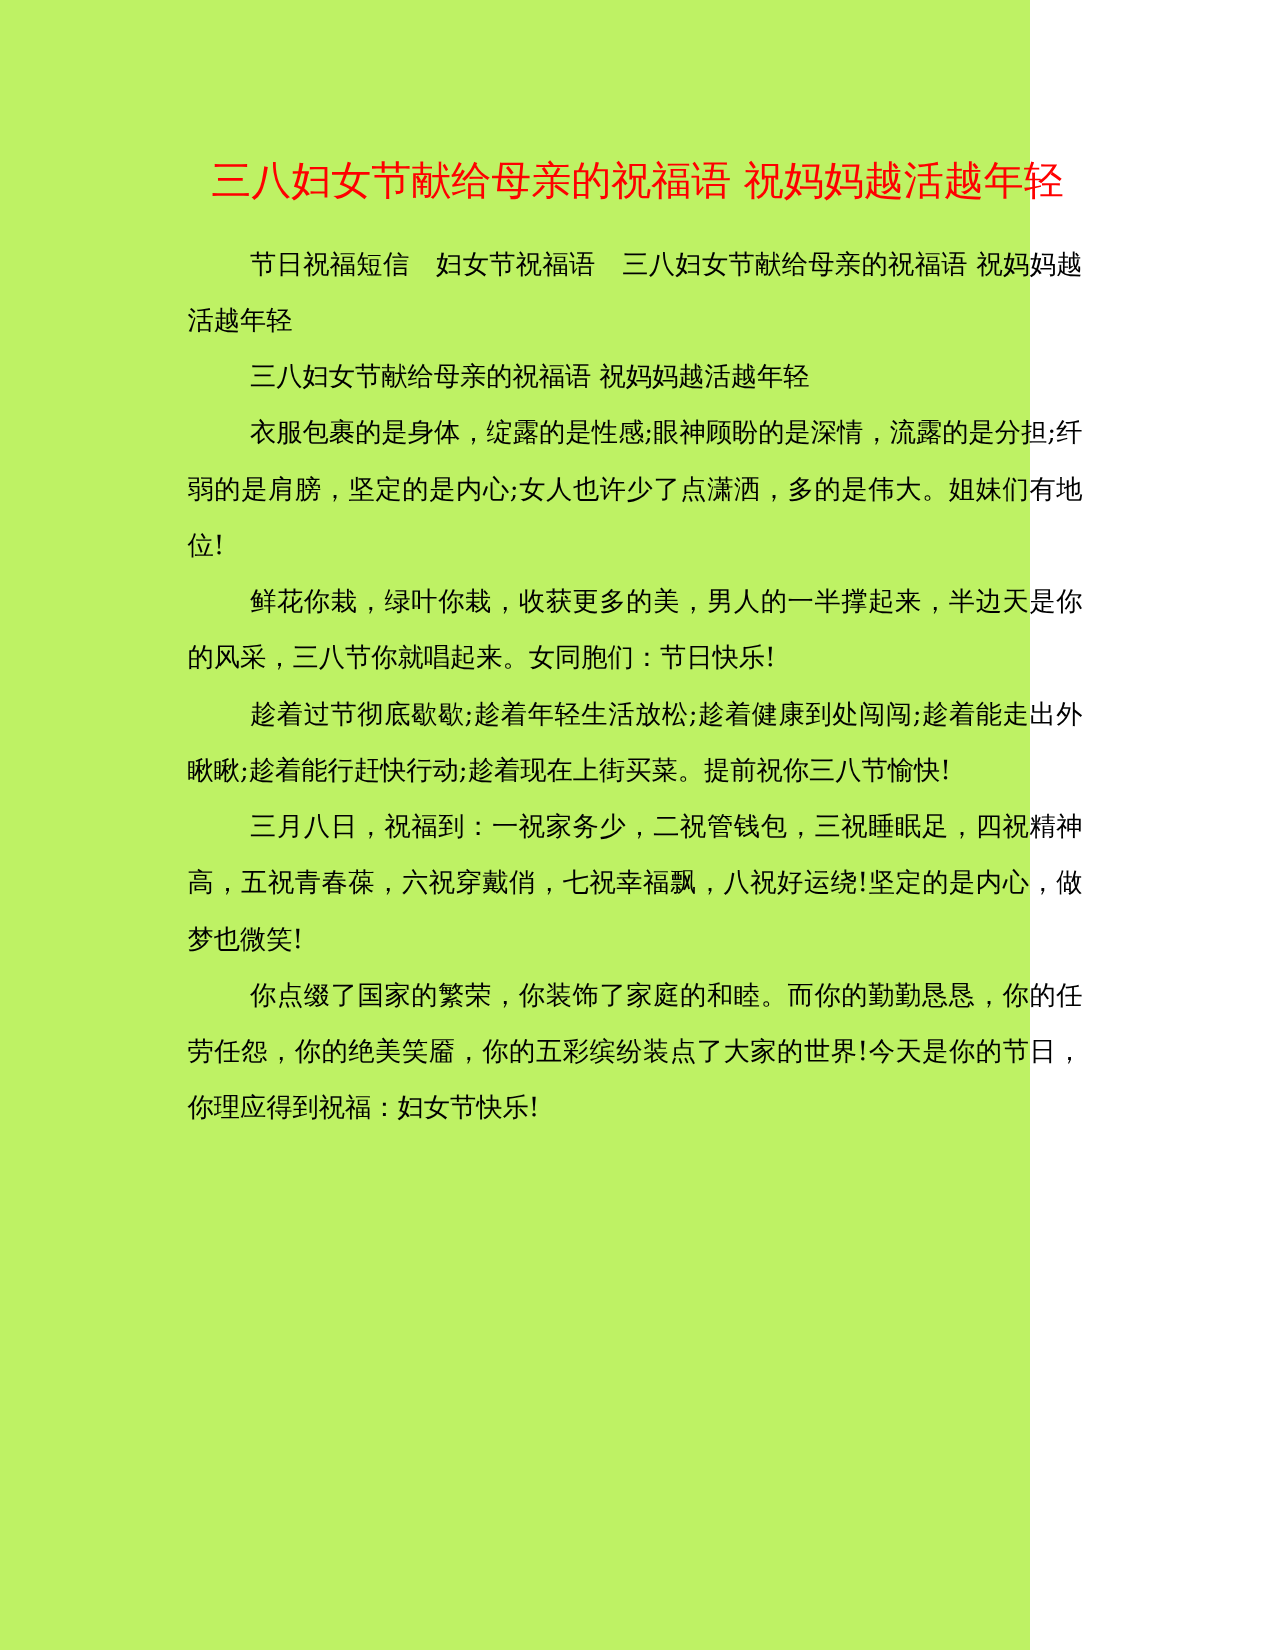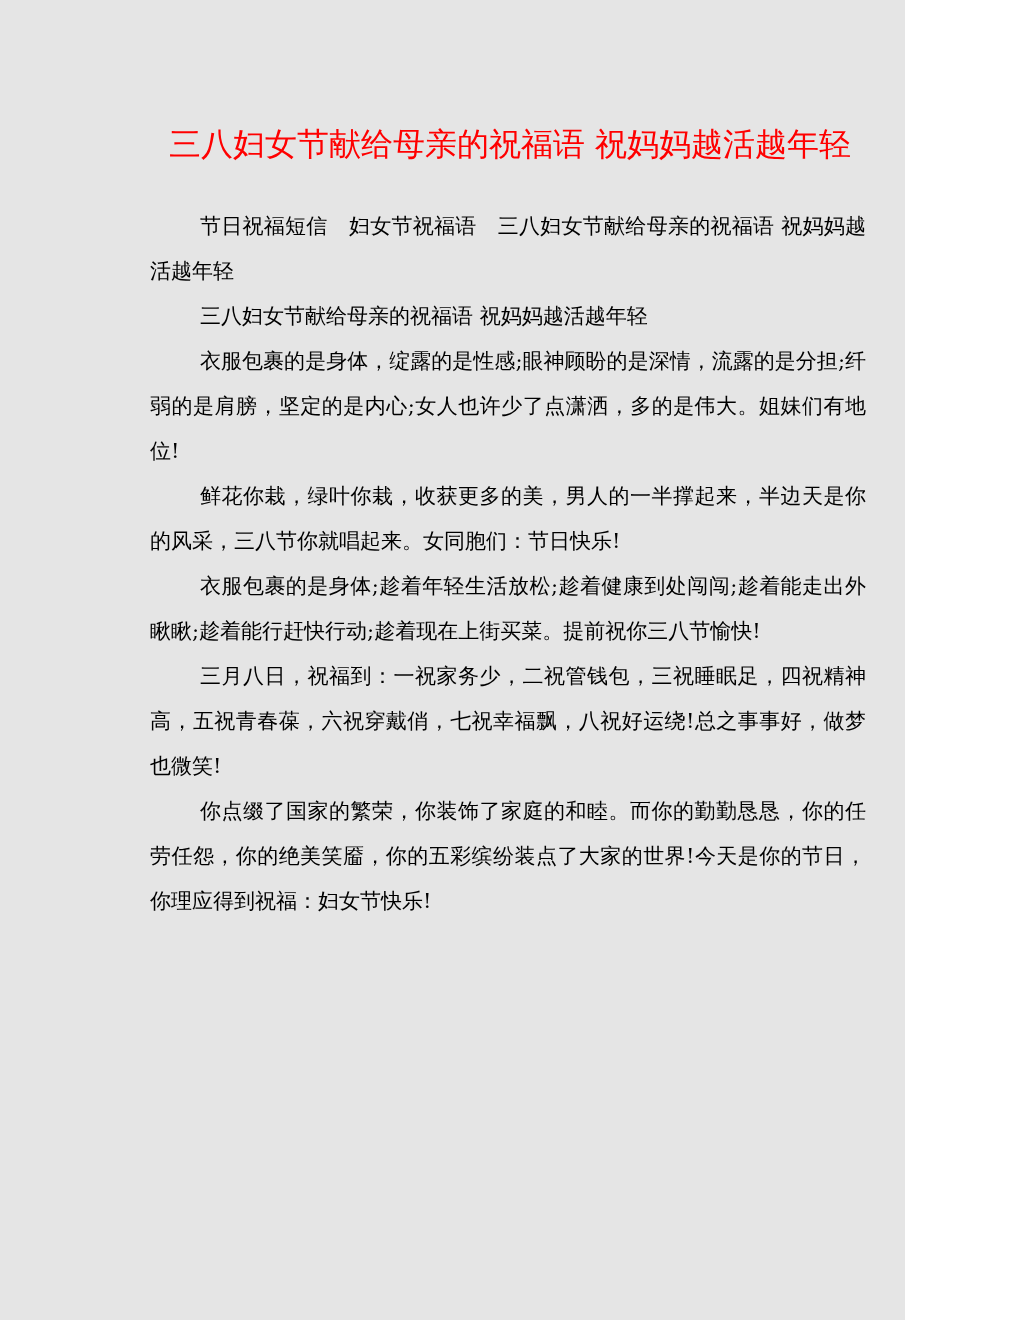--- a/index.html
+++ b/index.html
@@ -12,41 +12,41 @@
       height: 1320px;
       position: relative;
       overflow: hidden;
       font-family: "DejaVu Serif", "Liberation Serif", serif;
       color: #000000;
     }
     .page {
       position: absolute;
       left: 0;
       top: 0;
-      width: 905px;
+      width: 824px;
       height: 1320px;
-      background: #e5e5e5;
+      background: #bef264;
     }
     .title {
       position: absolute;
       left: 0;
       top: 122px;
       width: 1020px;
       text-align: center;
       font-size: 32px;
       line-height: 44px;
       color: #ff0000;
       font-family: "DejaVu Serif", "Liberation Serif", serif;
       letter-spacing: 0px;
       white-space: nowrap;
     }
     .body {
       position: absolute;
       left: 150px;
-      top: 204px;
+      top: 189px;
       width: 716px;
     }
     .para {
       margin: 0;
       font-size: 21px;
       line-height: 45px;
       text-indent: 50px;
       text-align: justify;
       word-break: break-all;
     }
@@ -58,17 +58,17 @@
 <body>
 
 <div class="page">
   <div class="title">三八妇女节献给母亲的祝福语  祝妈妈越活越年轻</div>
 
   <div class="body">
     <p class="para">节日祝福短信　妇女节祝福语　三八妇女节献给母亲的祝福语 祝妈妈越活越年轻</p>
     <p class="para">三八妇女节献给母亲的祝福语 祝妈妈越活越年轻</p>
     <p class="para">衣服包裹的是身体，绽露的是性感;眼神顾盼的是深情，流露的是分担;纤弱的是肩膀，坚定的是内心;女人也许少了点潇洒，多的是伟大。姐妹们有地位!</p>
     <p class="para">鲜花你栽，绿叶你栽，收获更多的美，男人的一半撑起来，半边天是你的风采，三八节你就唱起来。女同胞们：节日快乐!</p>
-    <p class="para">衣服包裹的是身体;趁着年轻生活放松;趁着健康到处闯闯;趁着能走出外瞅瞅;趁着能行赶快行动;趁着现在上街买菜。提前祝你三八节愉快!</p>
-    <p class="para">三月八日，祝福到：一祝家务少，二祝管钱包，三祝睡眠足，四祝精神高，五祝青春葆，六祝穿戴俏，七祝幸福飘，八祝好运绕!总之事事好，做梦也微笑!</p>
+    <p class="para">趁着过节彻底歇歇;趁着年轻生活放松;趁着健康到处闯闯;趁着能走出外瞅瞅;趁着能行赶快行动;趁着现在上街买菜。提前祝你三八节愉快!</p>
+    <p class="para">三月八日，祝福到：一祝家务少，二祝管钱包，三祝睡眠足，四祝精神高，五祝青春葆，六祝穿戴俏，七祝幸福飘，八祝好运绕!坚定的是内心，做梦也微笑!</p>
     <p class="para">你点缀了国家的繁荣，你装饰了家庭的和睦。而你的勤勤恳恳，你的任劳任怨，你的绝美笑靥，你的五彩缤纷装点了大家的世界!今天是你的节日，你理应得到祝福：妇女节快乐!</p>
   </div>
 </div>
 
 </body></html>

